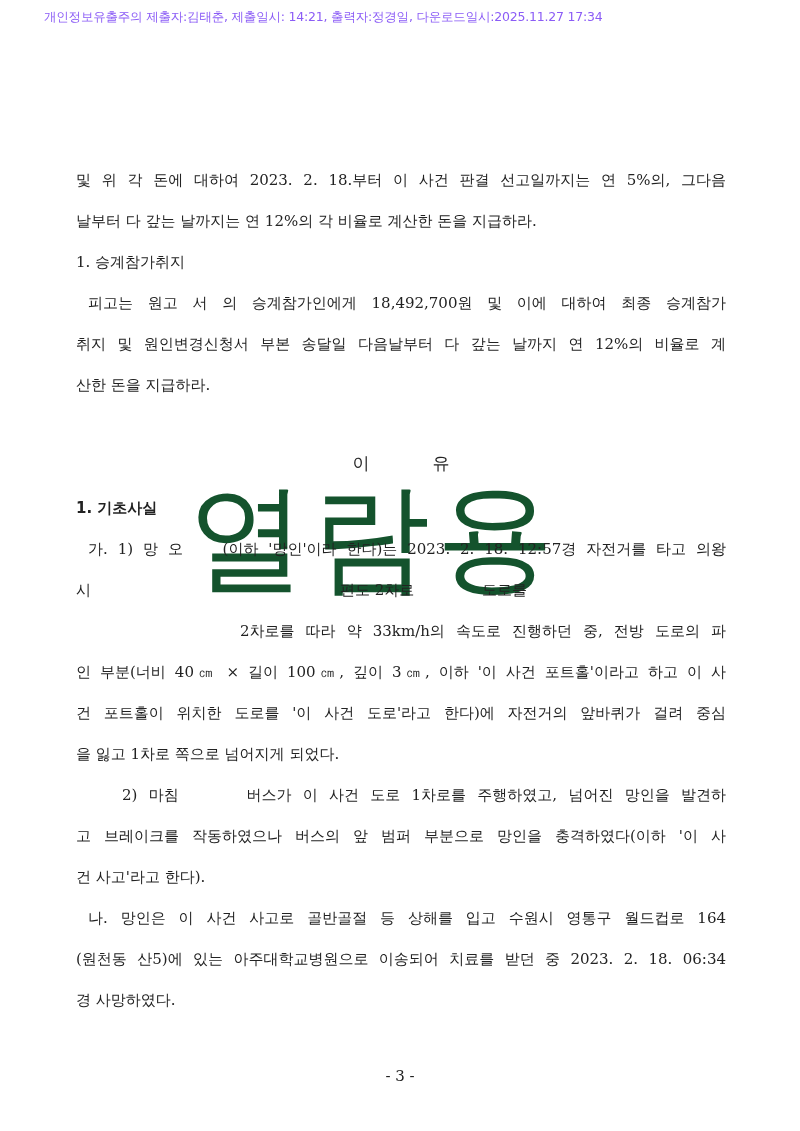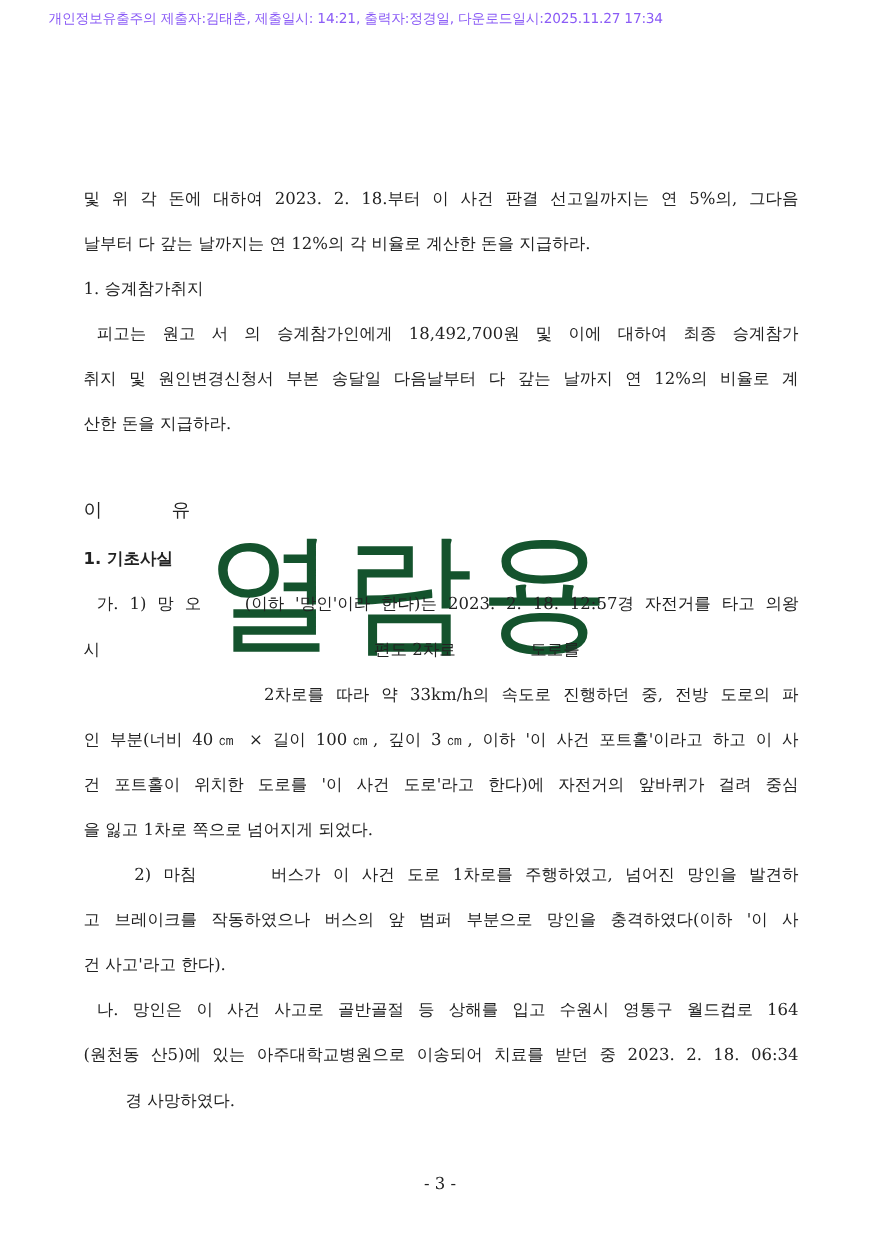--- a/index.html
+++ b/index.html
@@ -7,21 +7,21 @@
          font-family:"DejaVu Serif","Liberation Serif",serif; color:#222; }
   .header { position:absolute; left:44px; top:9px; font-family:"DejaVu Sans","Liberation Sans",sans-serif;
             font-size:12.5px; color:#8b5cf6; letter-spacing:-0.2px; white-space:nowrap; }
   .watermark { position:absolute; left:188px; top:478px; font-family:"DejaVu Serif","Liberation Serif",serif;
                font-size:118px; color:#14532d; letter-spacing:6px; white-space:nowrap; z-index:0;
                line-height:1; }
   .content { position:absolute; left:76px; top:0; width:650px; z-index:1; }
   .line { position:absolute; left:0; width:650px; font-size:15px; white-space:nowrap; line-height:20px; }
   .justify { text-align:justify; text-align-last:justify; }
   .bold { font-weight:bold; }
-  .title { position:absolute; left:0; width:650px; font-family:"DejaVu Sans","Liberation Sans",sans-serif;
+  .title { position:absolute; left:0; width:650px; text-align:center; font-family:"DejaVu Sans","Liberation Sans",sans-serif;
            font-size:17px; top:452px; }
   .title span { display:inline-block; }
   .page-num { position:absolute; left:0; width:800px; text-align:center; top:1067px; font-size:15px; }
 </style>
 </head>
 <body>
 
 <div class="header">개인정보유출주의 제출자:김태춘, 제출일시: 14:21, 출력자:정경일, 다운로드일시:2025.11.27 17:34</div>
 
 <div class="watermark">열람용</div>
@@ -50,16 +50,16 @@
   <div class="line justify" style="top:662px;">인 부분(너비 40㎝ × 길이 100㎝, 깊이 3㎝, 이하 '이 사건 포트홀'이라고 하고 이 사</div>
   <div class="line justify" style="top:703px;">건 포트홀이 위치한 도로를 '이 사건 도로'라고 한다)에 자전거의 앞바퀴가 걸려 중심</div>
   <div class="line" style="top:744px;">을 잃고 1차로 쪽으로 넘어지게 되었다.</div>
 
   <div class="line justify" style="top:785px; left:46px; width:604px; white-space:pre;">2) 마침      버스가 이 사건 도로 1차로를 주행하였고, 넘어진 망인을 발견하</div>
   <div class="line justify" style="top:826px;">고 브레이크를 작동하였으나 버스의 앞 범퍼 부분으로 망인을 충격하였다(이하 '이 사</div>
   <div class="line" style="top:867px;">건 사고'라고 한다).</div>
 
   <div class="line justify" style="top:908px; left:12px; width:638px;">나. 망인은 이 사건 사고로 골반골절 등 상해를 입고 수원시 영통구 월드컵로 164</div>
   <div class="line justify" style="top:949px;">(원천동 산5)에 있는 아주대학교병원으로 이송되어 치료를 받던 중 2023. 2. 18. 06:34</div>
-  <div class="line" style="top:990px;margin-left:38px;">경 사망하였다.</div>
+  <div class="line" style="top:990px;">경 사망하였다.</div>
 </div>
 
 <div class="page-num">- 3 -</div>
 
 </body></html>

